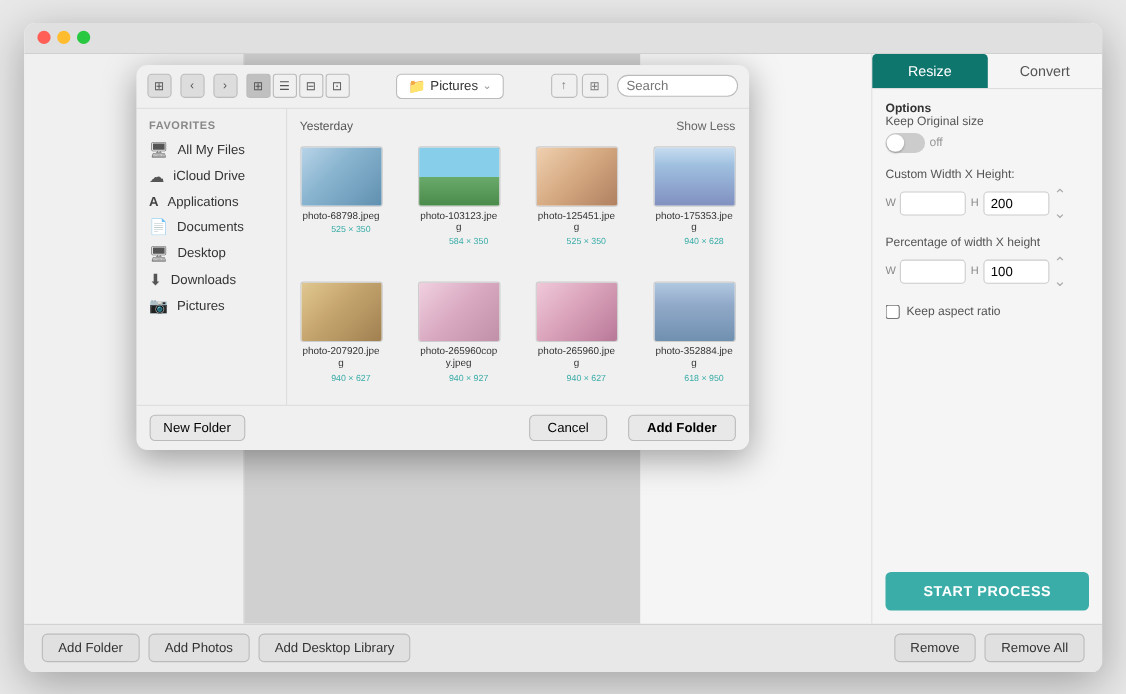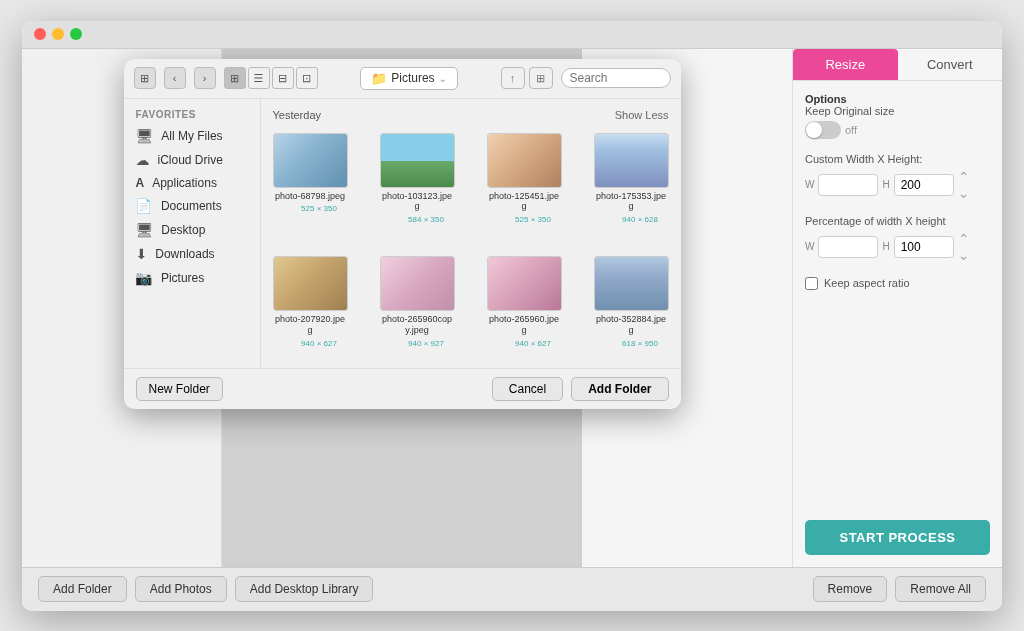--- a/index.html
+++ b/index.html
@@ -119,21 +119,21 @@
     .right-tab {
       flex: 1;
       text-align: center;
       padding: 8px 4px;
       font-size: 13px;
       cursor: pointer;
       color: #555;
     }
 
     .right-tab.active {
-      background: #ec4899;
+      background: #0f766e;
       color: #fff;
       border-radius: 4px 4px 0 0;
     }
 
     .right-panel-content {
       padding: 12px;
       flex: 1;
     }
 
     .options-title {
@@ -462,21 +462,21 @@
       background: #e8e8e8;
       border: 1px solid #bbb;
       border-radius: 5px;
       padding: 4px 12px;
       font-size: 12px;
       cursor: pointer;
     }
 
     .dialog-bottom-right {
       display: flex;
-      gap: 8px;
+      gap: 19px;
       align-items: center;
     }
 
     .dialog-cancel-btn {
       background: #e8e8e8;
       border: 1px solid #bbb;
       border-radius: 5px;
       padding: 4px 16px;
       font-size: 12px;
       cursor: pointer;

